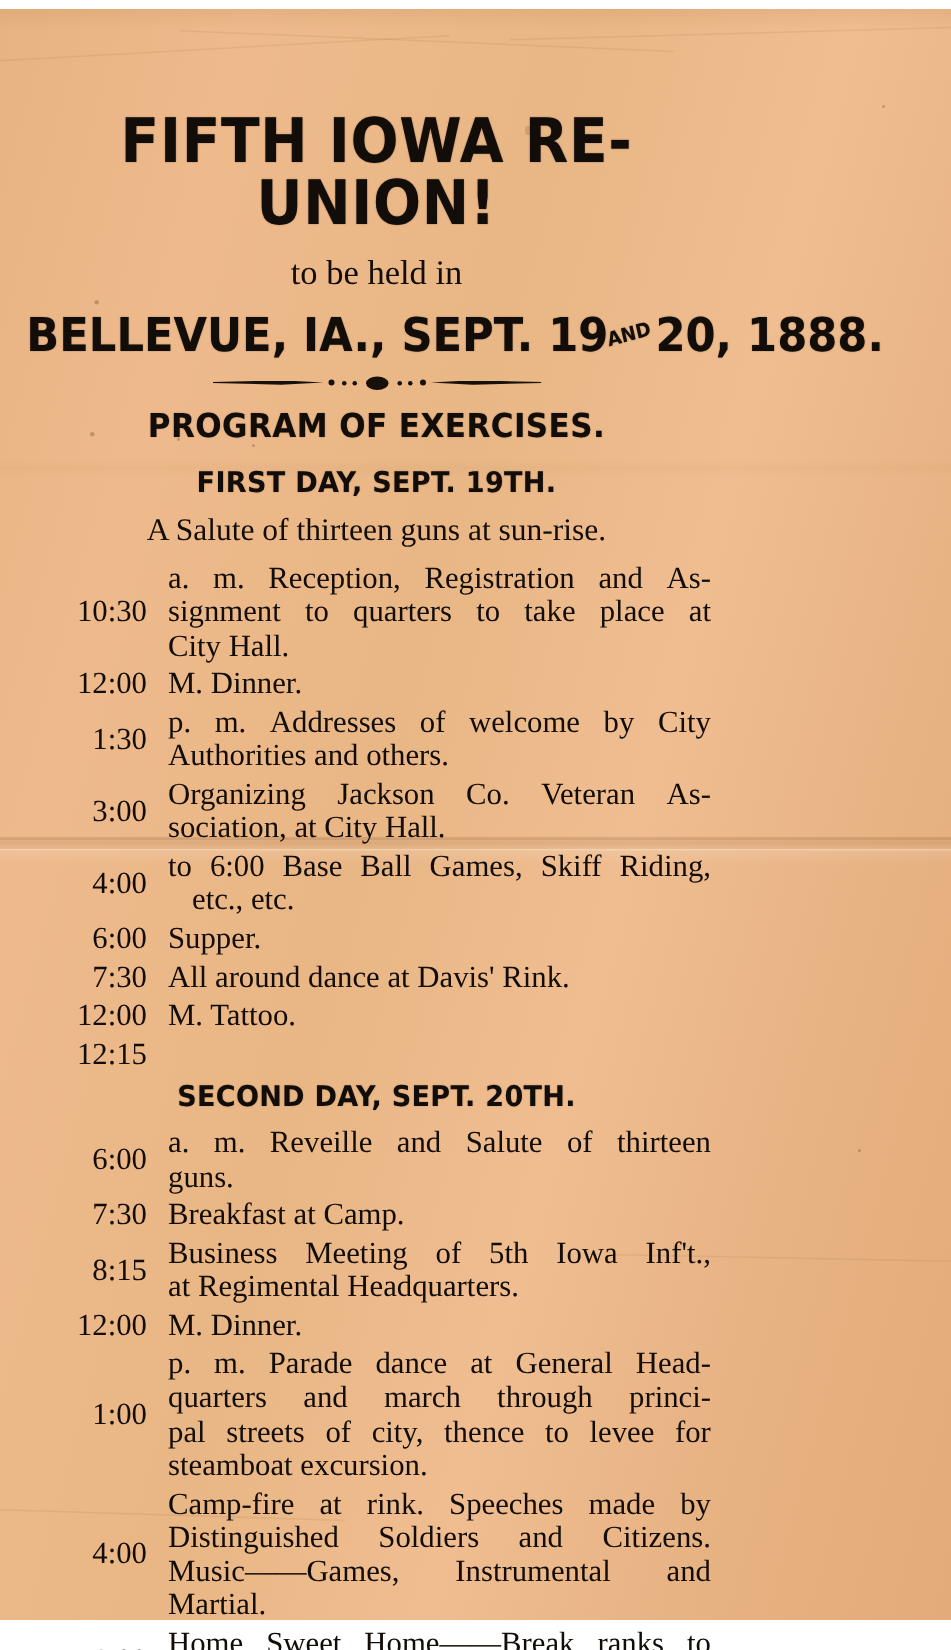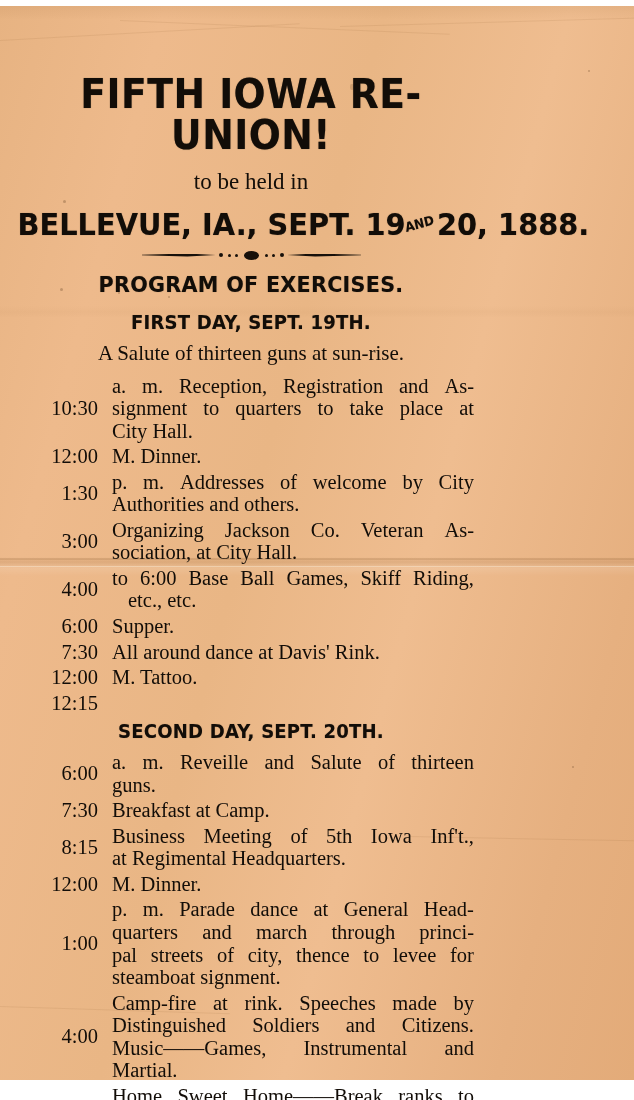--- a/index.html
+++ b/index.html
@@ -400,21 +400,21 @@
           <span class="ln just">
             <span>pal</span>
             <span>streets</span>
             <span>of</span>
             <span>city,</span>
             <span>thence</span>
             <span>to</span>
             <span>levee</span>
             <span>for</span>
           </span>
-          <span class="ln">steamboat signment.</span>
+          <span class="ln">steamboat excursion.</span>
         </div>
       </div>
       <div class="row">
         <div class="time">4:00</div>
         <div class="desc">
           <span class="ln just">
             <span>Camp-fire</span>
             <span>at</span>
             <span>rink.</span>
             <span>Speeches</span>

